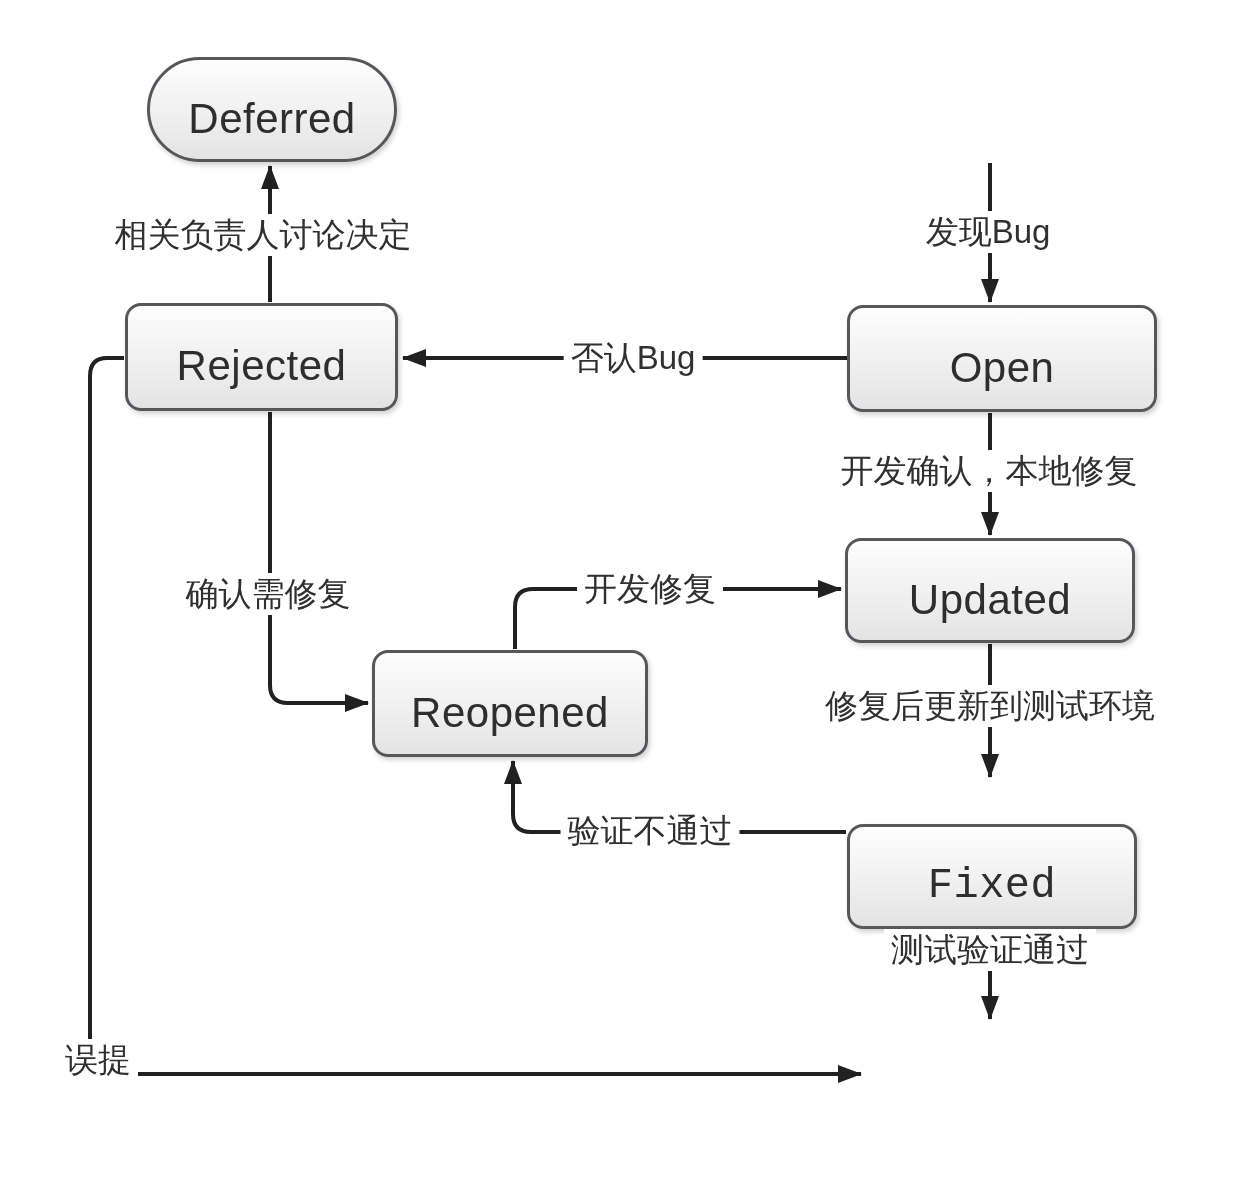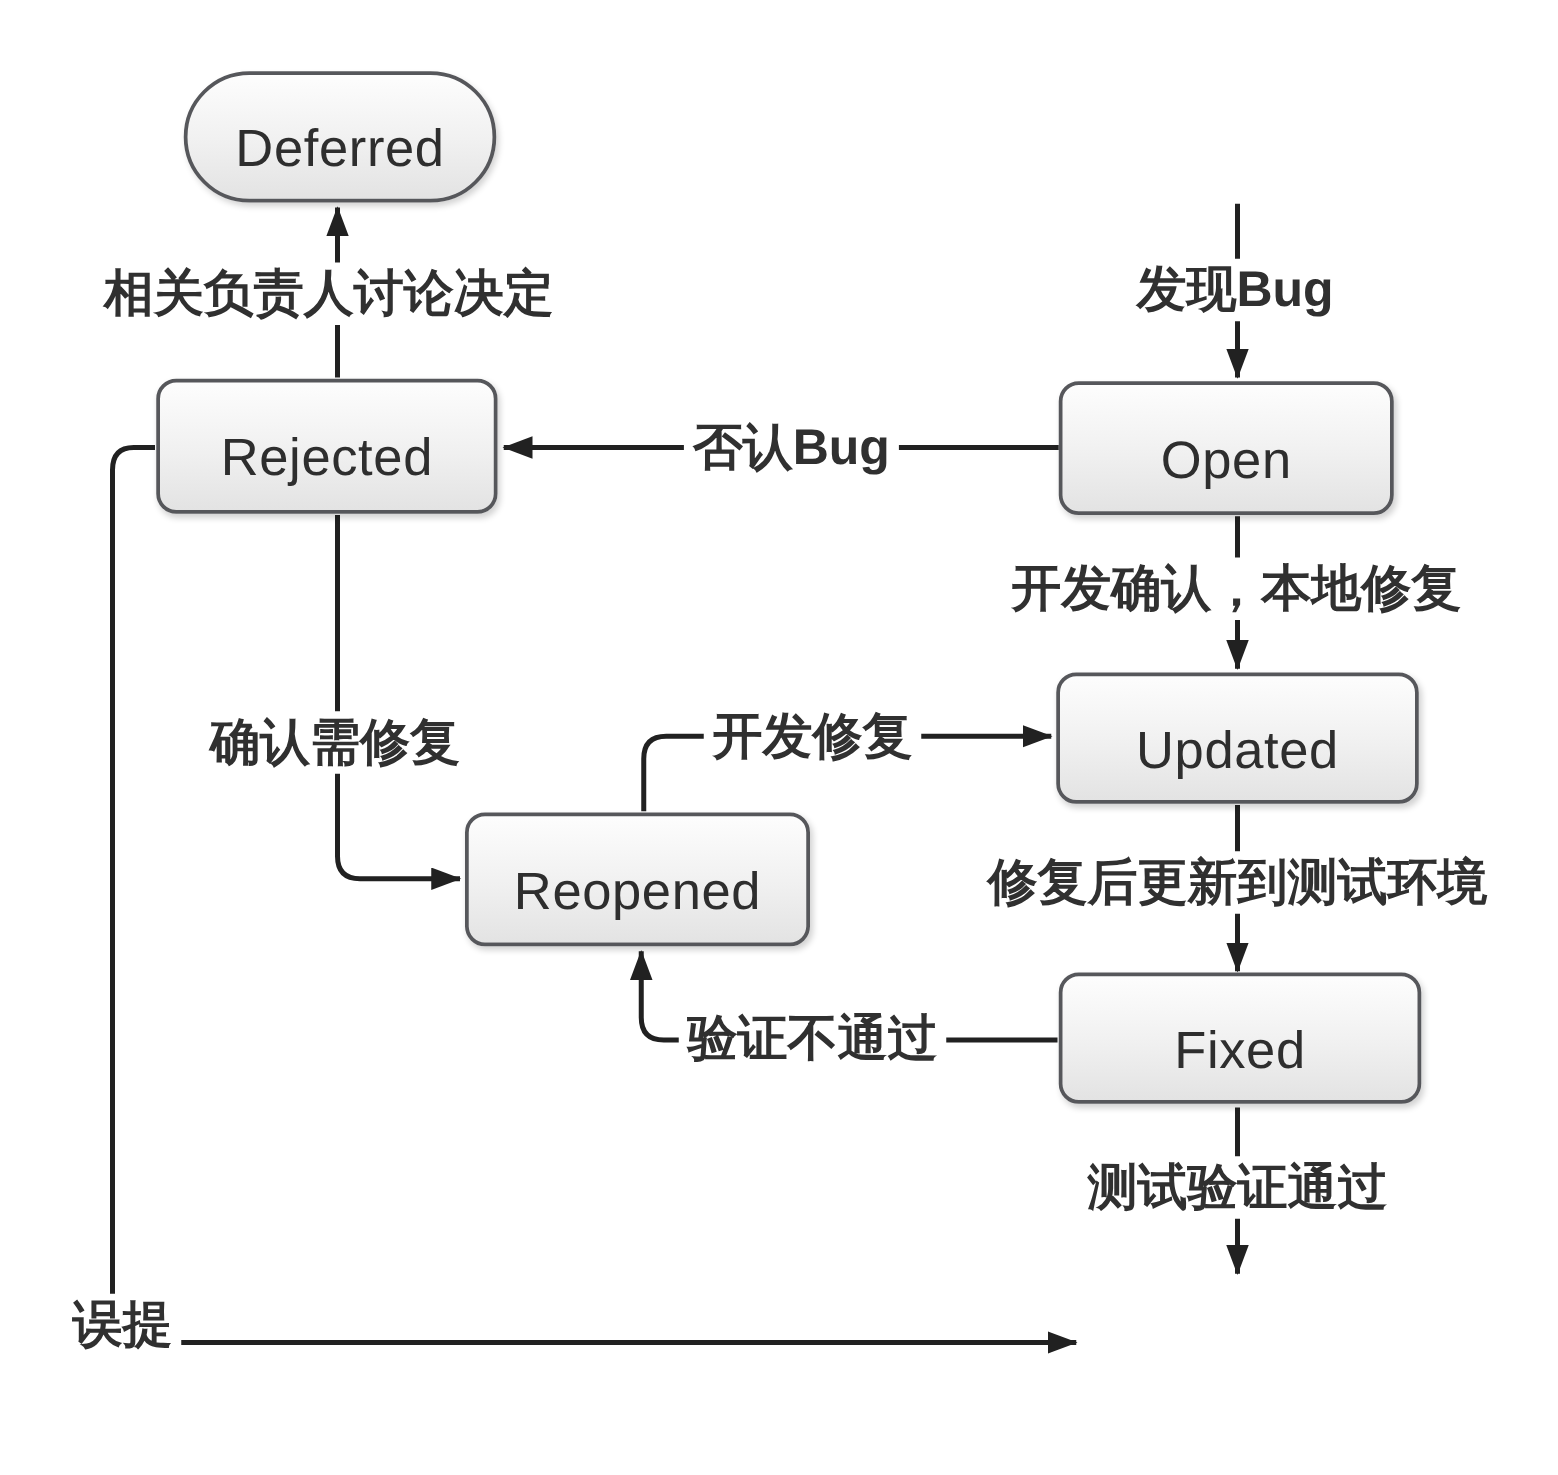--- a/index.html
+++ b/index.html
@@ -18,21 +18,21 @@
     background:linear-gradient(180deg,var(--fill-top,#fdfdfd) 0%,#f0f0f0 55%,var(--fill-bottom,#e3e3e3) 100%);
     box-shadow:2px 3px 5px rgba(0,0,0,.18);
   }
   .node.rounded{border-radius:16px;}
   .node.stadium{border-radius:999px;}
   .node.hexagon{border:none;background:none;}
   .hex-svg{position:absolute;left:0;top:0;width:100%;height:100%;filter:drop-shadow(2px 3px 3px rgba(0,0,0,.18));}
   .node-label{position:relative;z-index:2;margin-top:18px;}
   .edge-label{
     position:absolute;transform:translate(-50%,-50%);background:#fff;
-    color:var(--label-text,#303030);font-weight:bold;font-size:40px;
+    color:var(--label-text,#303030);font-weight:normal;font-size:33px;
     white-space:nowrap;padding:2px 7px;z-index:3;line-height:1.15;
   }
 </style>
 </head>
 <body>
 
 <div id="canvas">
   <svg id="edge-layer" xmlns="http://www.w3.org/2000/svg" viewBox="0 0 1246 1180">
       <defs>
         <marker id="arrow" markerUnits="userSpaceOnUse" markerWidth="26" markerHeight="20" refX="23" refY="9" orient="auto">
@@ -49,30 +49,30 @@
       <path d="M846,832 L531,832 Q513,832 513,814 L513,761" class="edge" marker-end="url(#arrow)"></path>
       <path d="M990,886 L990,1019" class="edge" marker-end="url(#arrow)"></path>
       <path d="M124,358 L107,358 Q90,358 90,376 L90,1056 Q90,1074 108,1074 L861,1074" class="edge" marker-end="url(#arrow)"></path>
     </svg>
     <div class="node stadium" style="left: 147px; top: 57px; width: 250px; height: 105px;">
       <span class="node-label">Deferred</span>
     </div>
     <div class="node rounded" style="left: 125px; top: 303px; width: 273px; height: 108px;">
       <span class="node-label">Rejected</span>
     </div>
-    <div class="node rounded" style="left: 847px; top: 305px; width: 268px; height: 107px;">
+    <div class="node rounded" style="left: 847px; top: 305px; width: 310px; height: 107px;">
       <span class="node-label">Open</span>
     </div>
     <div class="node rounded" style="left: 845px; top: 538px; width: 290px; height: 105px;">
       <span class="node-label">Updated</span>
     </div>
     <div class="node rounded" style="left: 372px; top: 650px; width: 276px; height: 107px;">
       <span class="node-label">Reopened</span>
     </div>
-    <div class="node rounded" style="left: 847px; top: 778px; width: 290px; height: 105px;">
+    <div class="node rounded" style="left: 847px; top: 824px; width: 290px; height: 105px; font-family: Liberation Mono, monospace;">
       <span class="node-label">Fixed</span>
     </div>
     <div class="edge-label" style="left: 988px; top: 232px;">发现Bug</div>
     <div class="edge-label" style="left: 633px; top: 358px;">否认Bug</div>
     <div class="edge-label" style="left: 263px; top: 235px;">相关负责人讨论决定</div>
     <div class="edge-label" style="left: 989px; top: 471px;">开发确认，本地修复</div>
     <div class="edge-label" style="left: 268px; top: 594px;">确认需修复</div>
     <div class="edge-label" style="left: 650px; top: 589px;">开发修复</div>
     <div class="edge-label" style="left: 990px; top: 706px;">修复后更新到测试环境</div>
     <div class="edge-label" style="left: 650px; top: 831px;">验证不通过</div>

